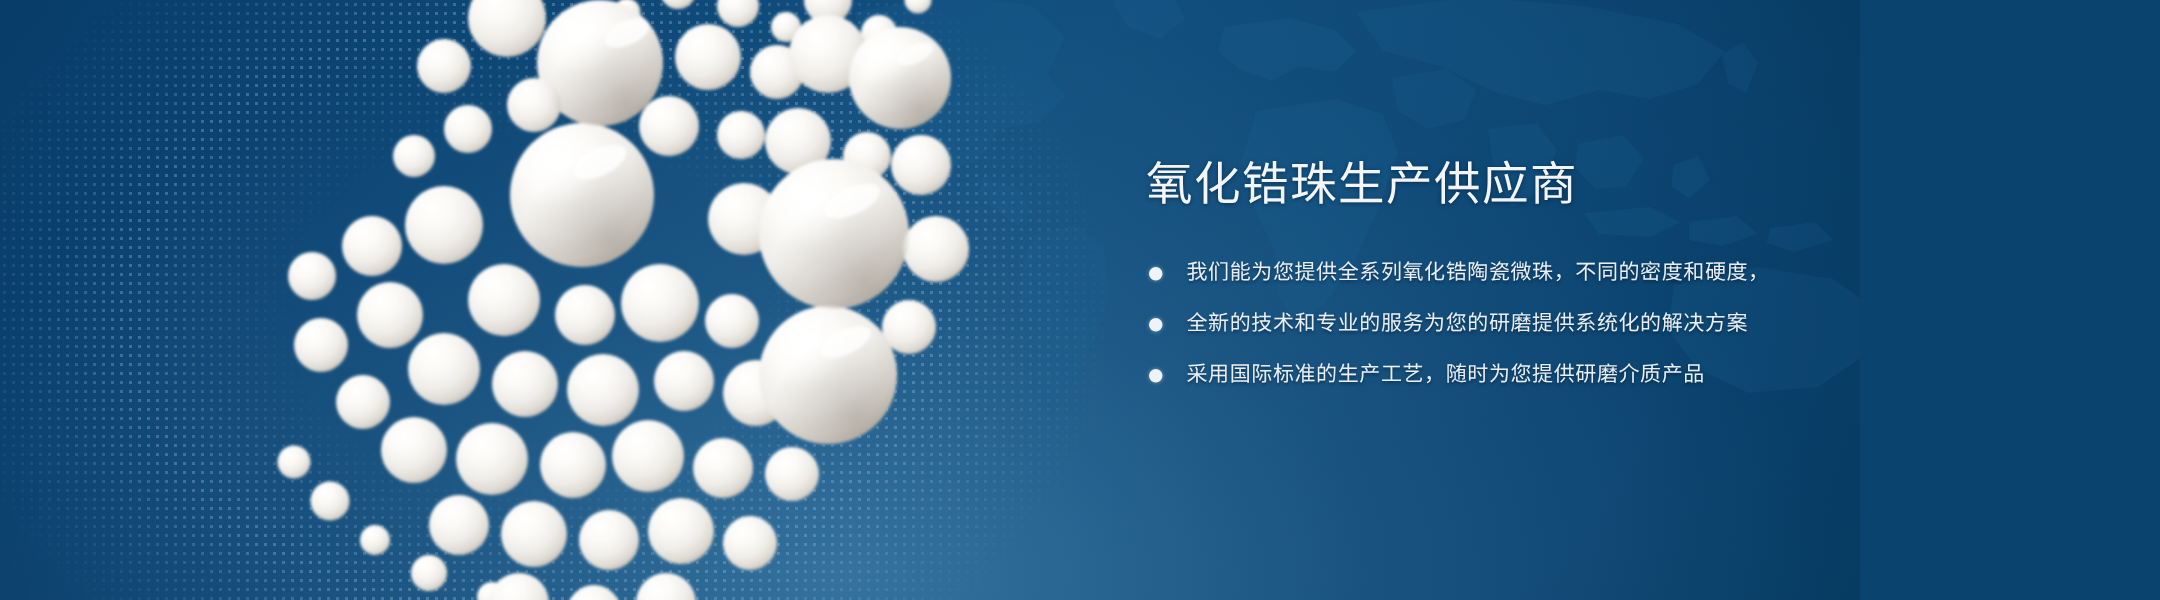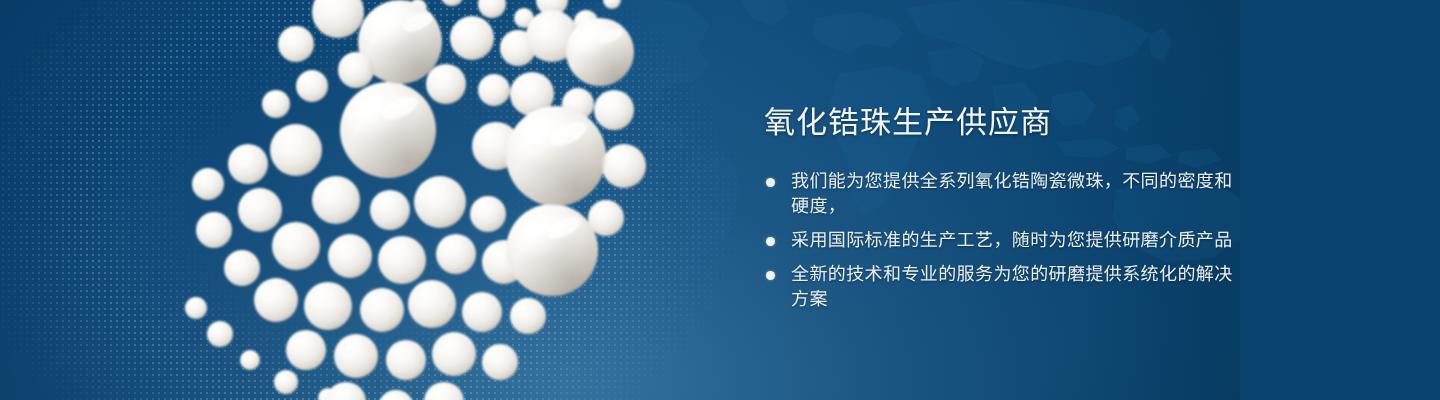--- a/index.html
+++ b/index.html
@@ -104,21 +104,21 @@
 
   .bullets {
     list-style: none;
     margin: 27px 0 0 0;
     padding: 0;
   }
   .bullet {
     position: relative;
     padding-left: 27px;
     margin-bottom: 9px;
-    font-size: 18px;
+    font-size: 14px;
     line-height: 25px;
     color: #e9eff5;
     letter-spacing: .4px;
     text-shadow: 0 1px 2px rgba(2,22,42,.5);
   }
   .bullet:last-child { margin-bottom: 0; }
   .bullet-dot {
     position: absolute;
     left: 2px;
     top: 9px;
@@ -309,24 +309,24 @@
 
     <ul class="bullets">
 
       <li class="bullet">
         <span class="bullet-dot"></span>
         <span>我们能为您提供全系列氧化锆陶瓷微珠，不同的密度和硬度，</span><br>
       </li>
 
       <li class="bullet">
         <span class="bullet-dot"></span>
+        <span>全新的技术和专业的服务为您的研磨提供系统化的解决方案</span>
+      </li>
+
+      <li class="bullet">
+        <span class="bullet-dot"></span>
         <span>采用国际标准的生产工艺，随时为您提供研磨介质产品</span>
       </li>
 
-      <li class="bullet">
-        <span class="bullet-dot"></span>
-        <span>全新的技术和专业的服务为您的研磨提供系统化的解决方案</span>
-      </li>
-
     </ul>
   </div>
 
 </div>
 
 </body></html>

